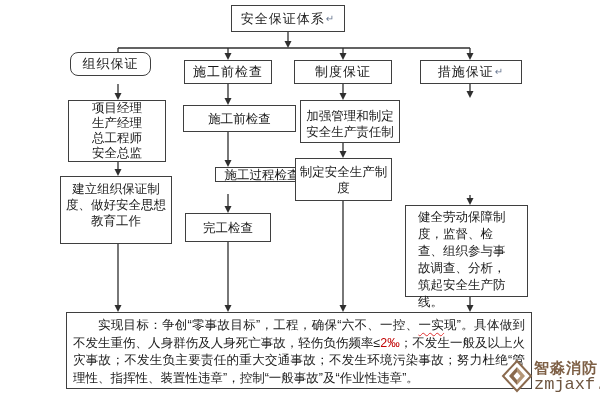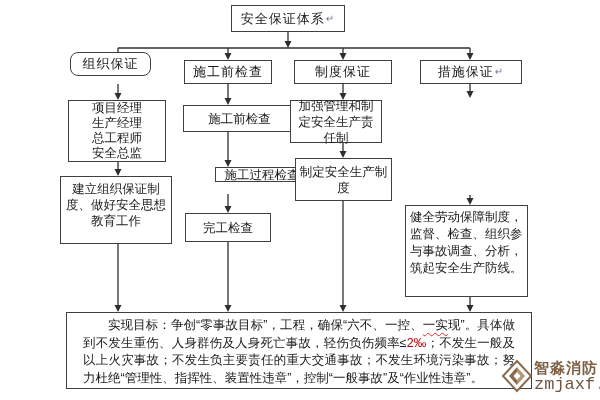--- a/index.html
+++ b/index.html
@@ -20,27 +20,27 @@
   .n-root{left:231px;top:5px;width:114px;height:27px;}
   .n-b1{left:70px;top:52px;width:81px;height:24px;border-radius:8px;}
   .n-b2{left:184px;top:60px;width:88px;height:24px;}
   .n-b3{left:294px;top:60px;width:98px;height:24px;}
   .n-b4{left:420px;top:60px;width:102px;height:24px;}
   .n-c1a{left:68px;top:100px;width:98px;height:62px;line-height:15px;}
   .n-c1b{left:60px;top:176px;width:112px;height:68px;align-items:flex-start;padding-top:4px;}
   .n-c2a{left:183px;top:105px;width:113px;height:27px;}
   .n-c2b{left:183px;top:167px;width:94px;height:15px;margin-left:32px;}
   .n-c2c{left:185px;top:213px;width:86px;height:29px;}
-  .n-c3a{left:290px;top:100px;width:92px;height:43px;}
+  .n-c3a{left:300px;top:100px;width:100px;height:43px;align-items:flex-end;}
   .n-c3b{left:295px;top:158px;width:97px;height:43px;}
   .n-c4a{left:406px;top:98px;width:120px;height:97px;line-height:17px;}
-  .n-c4b{left:405px;top:205px;width:123px;height:92px;text-align:left;align-items:flex-start;padding:3px 4px;line-height:17px;}
+  .n-c4b{left:405px;top:205px;width:123px;height:92px;text-align:left;align-items:flex-start;padding:3px 12px;line-height:17px;}
   .n-goal{
     left:66px;top:312px;width:466px;height:77px;
-    display:block;text-align:justify;padding:4px 16px;
+    display:block;text-align:justify;padding:4px 6px;
   }
   .goal-text{margin:0;font-size:12.5px;line-height:17.5px;text-indent:2em;}
   .red{color:#c00000;}
   .wavy{
     text-decoration:underline wavy #e03030;
     text-decoration-thickness:1px;text-underline-offset:3px;
   }
   
   .watermark{
     position:absolute;left:500px;top:358px;display:flex;align-items:center;gap:0;

